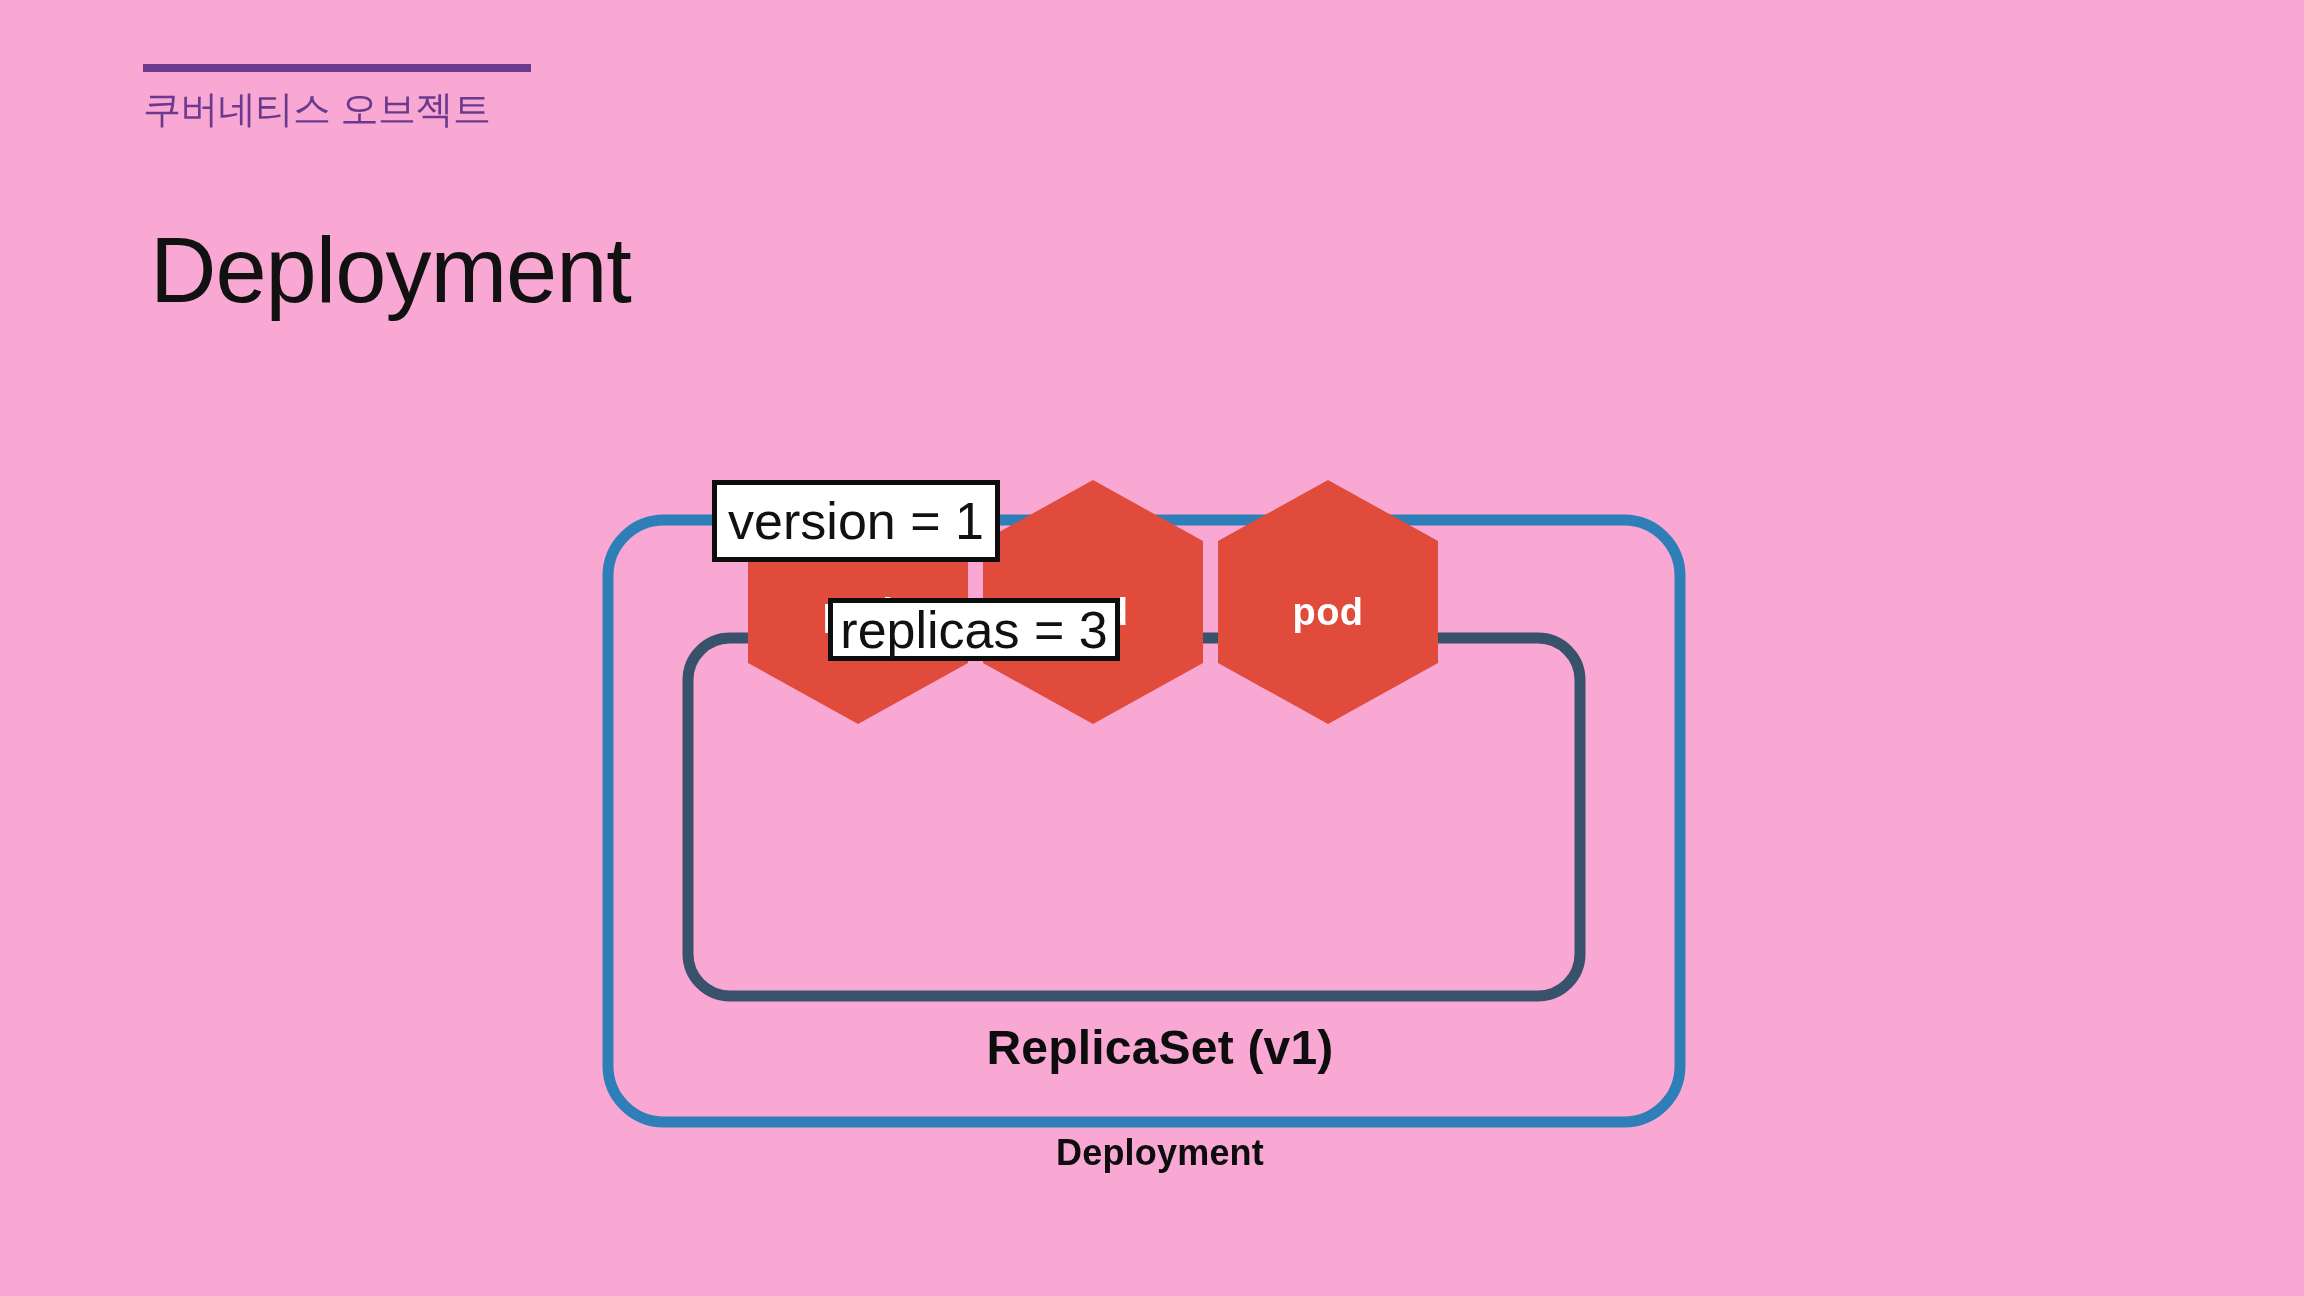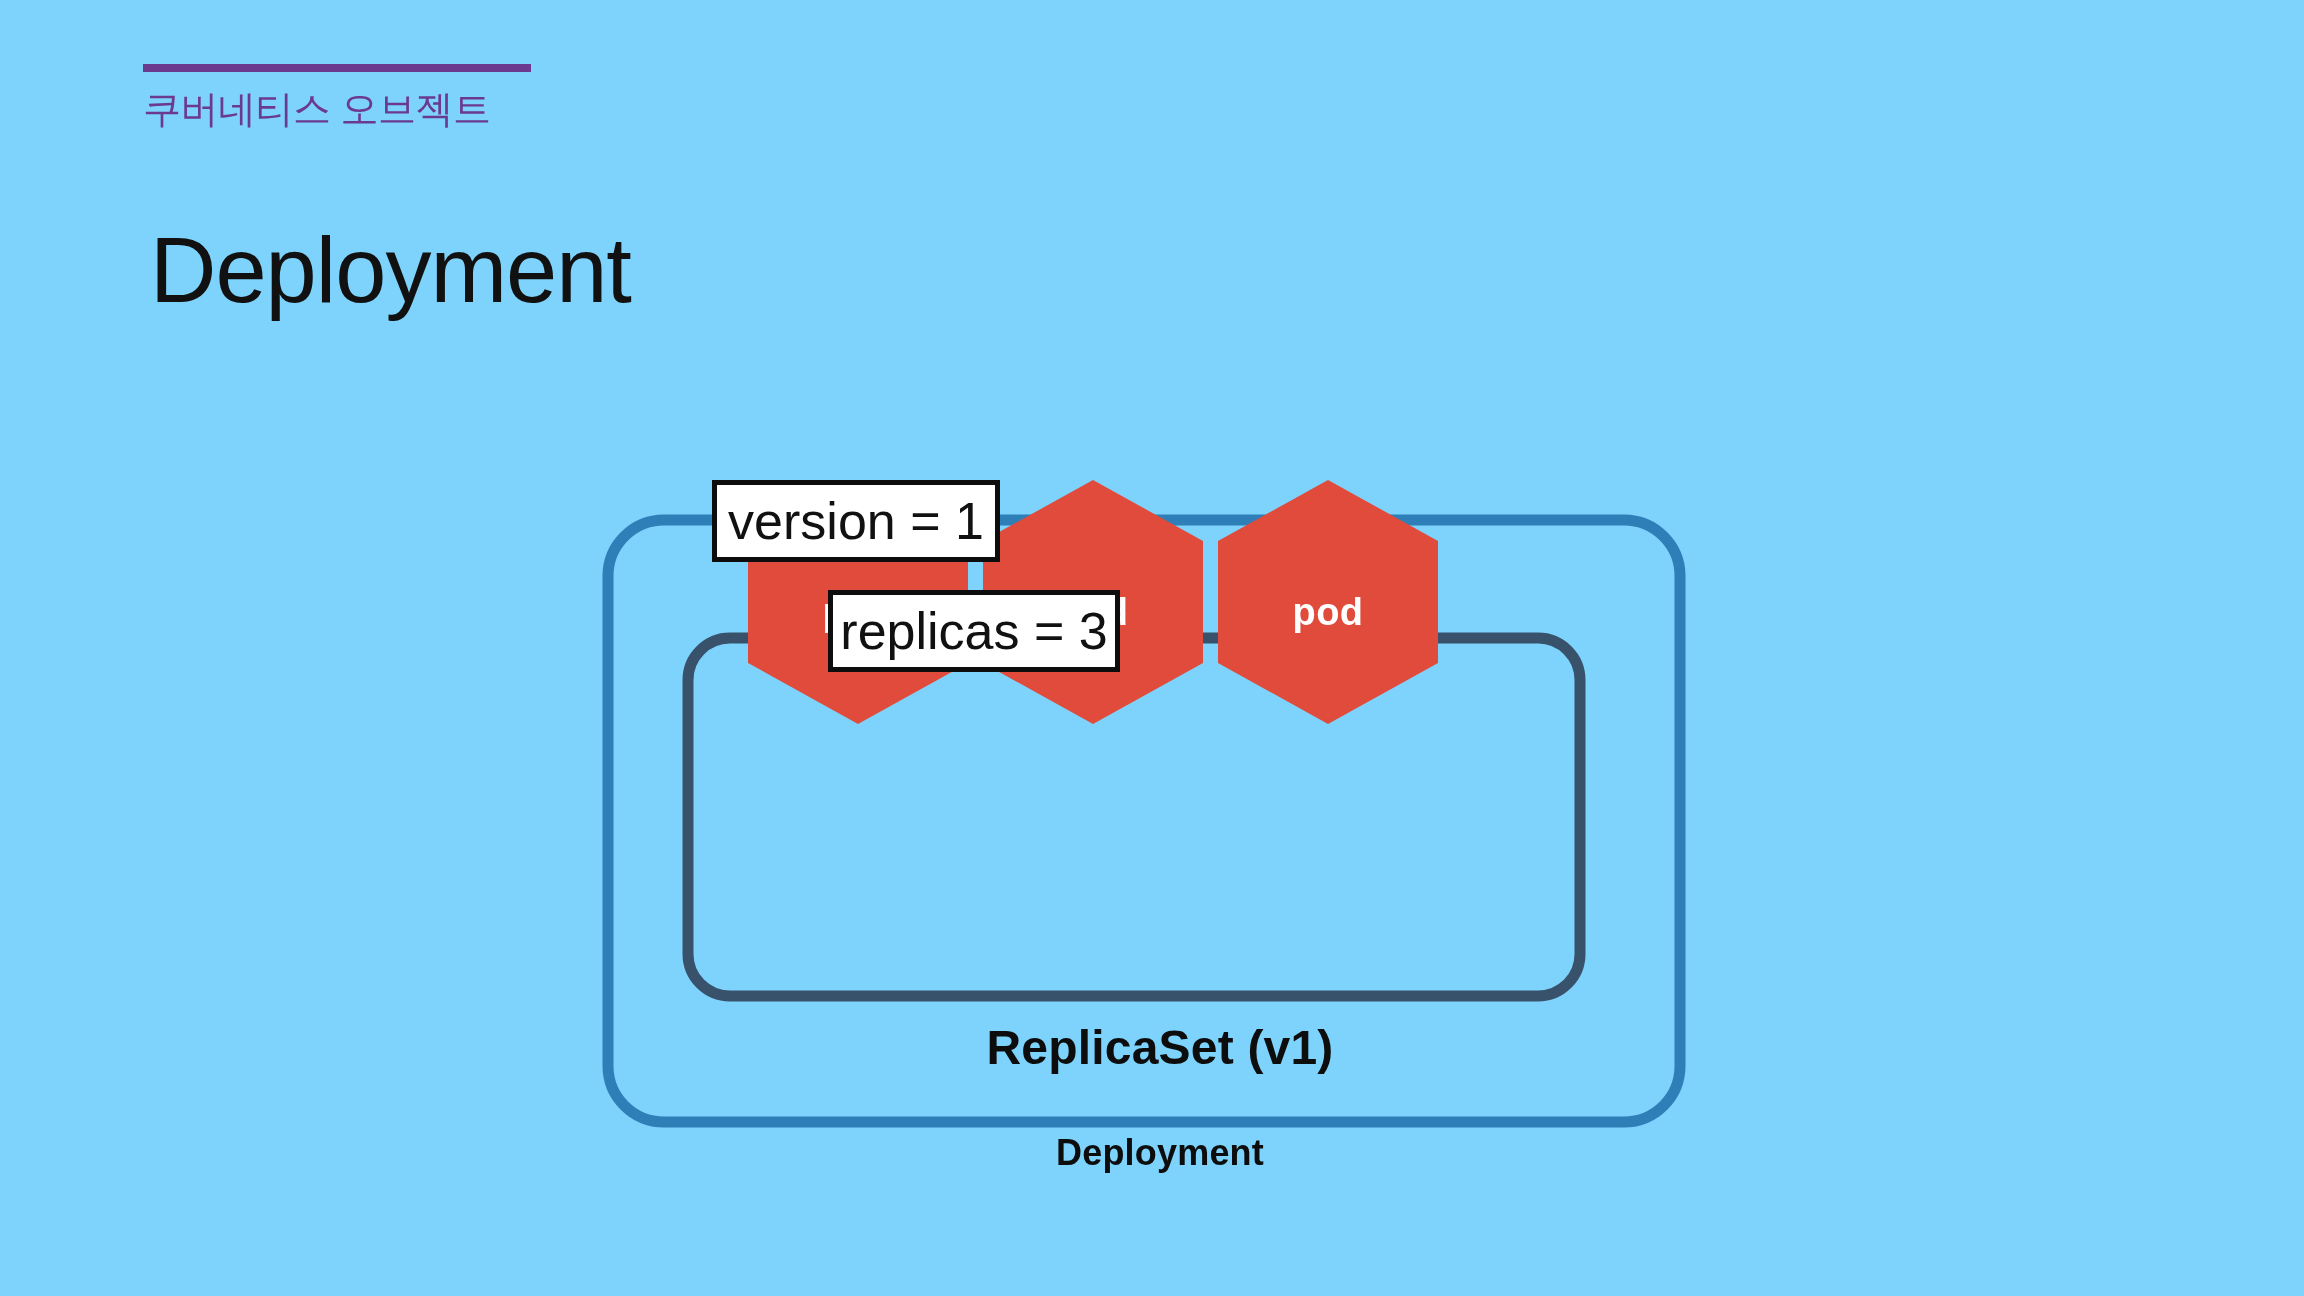--- a/index.html
+++ b/index.html
@@ -8,21 +8,21 @@
     background: #ffffff;
   }
   body {
     font-family: "Liberation Sans", "DejaVu Sans", sans-serif;
     color: #111111;
   }
   #slide {
     position: relative;
     width: 2304px;
     height: 1296px;
-    background: #7dd3fc;
+    background: #f9a8d4;
     overflow: hidden;
   }
 
   
   #eyebrow-rule {
     position: absolute;
     left: 143px;
     top: 64px;
     width: 388px;
     height: 8px;
@@ -93,23 +93,23 @@
     margin-left: 20px;
   }
   #chip-version {
     left: 92px;
     top: 20px;
     width: 288px;
     height: 82px;
   }
   #chip-replicas {
     left: 208px;
-    top: 130px;
+    top: 138px;
     width: 292px;
-    height: 82px;
+    height: 63px;
   }
 
   .caption {
     position: absolute;
     font-weight: 700;
     color: #0d0d0d;
     white-space: nowrap;
     text-align: center;
   }
   #caption-replicaset {

